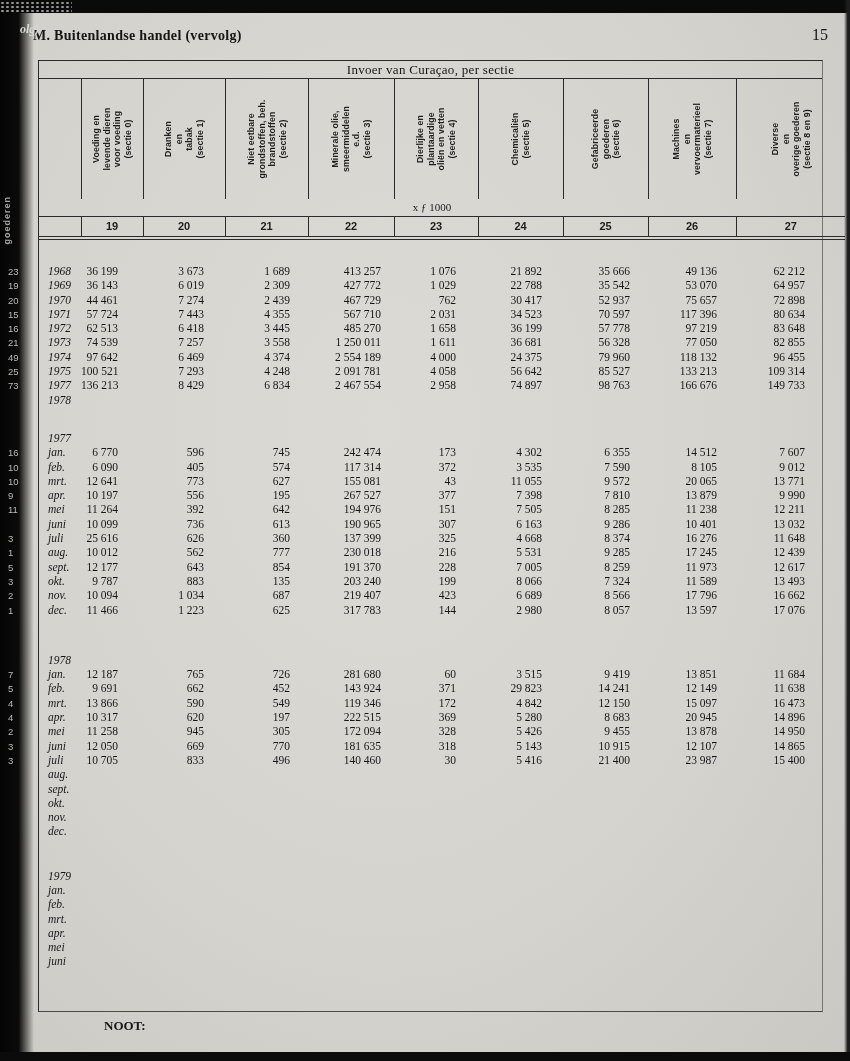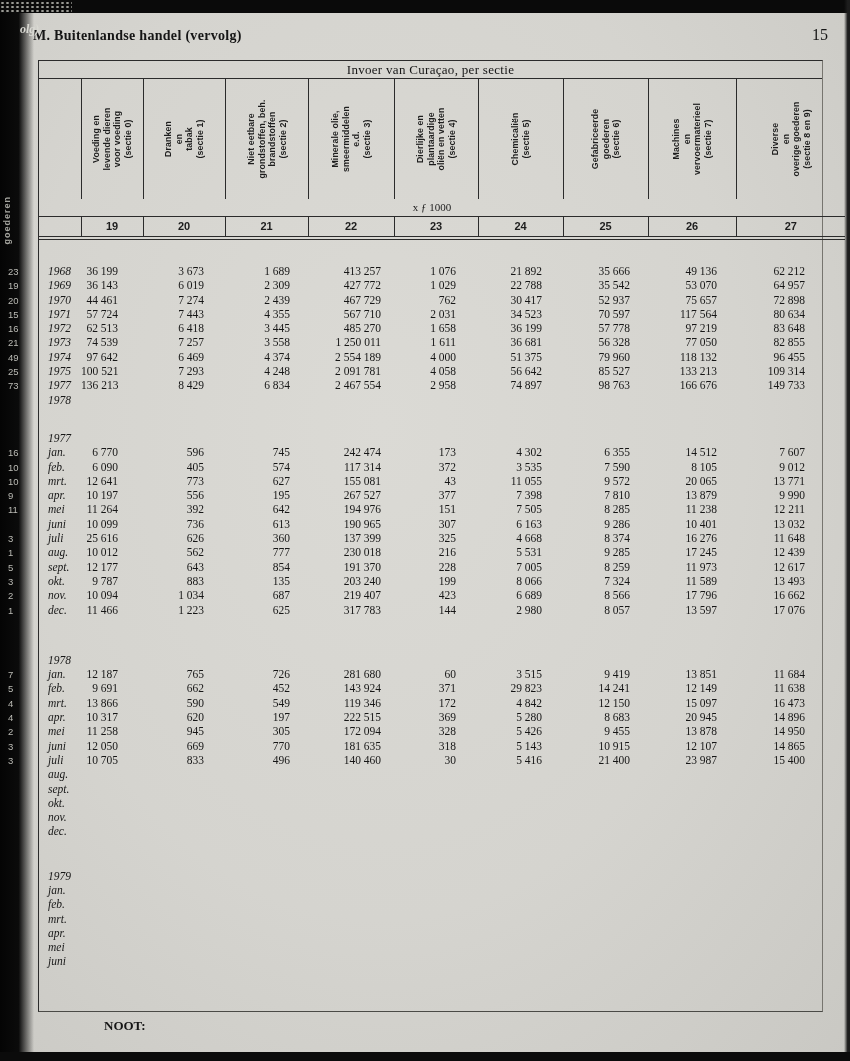--- a/index.html
+++ b/index.html
@@ -214,21 +214,21 @@
           </tr>
           <tr>
             <td class="row-label"><span class="margin-num">15</span><span>1971</span></td>
             <td class="val p0">57 724</td>
             <td class="val p1">7 443</td>
             <td class="val p2">4 355</td>
             <td class="val p3">567 710</td>
             <td class="val p4">2 031</td>
             <td class="val p5">34 523</td>
             <td class="val p6">70 597</td>
-            <td class="val p7">117 564</td>
+            <td class="val p7">117 396</td>
             <td class="val p8">80 634</td>
           </tr>
           <tr>
             <td class="row-label"><span class="margin-num">16</span><span>1972</span></td>
             <td class="val p0">62 513</td>
             <td class="val p1">6 418</td>
             <td class="val p2">3 445</td>
             <td class="val p3">485 270</td>
             <td class="val p4">1 658</td>
             <td class="val p5">36 199</td>
@@ -248,21 +248,21 @@
             <td class="val p7">77 050</td>
             <td class="val p8">82 855</td>
           </tr>
           <tr>
             <td class="row-label"><span class="margin-num">49</span><span>1974</span></td>
             <td class="val p0">97 642</td>
             <td class="val p1">6 469</td>
             <td class="val p2">4 374</td>
             <td class="val p3">2 554 189</td>
             <td class="val p4">4 000</td>
-            <td class="val p5">51 375</td>
+            <td class="val p5">24 375</td>
             <td class="val p6">79 960</td>
             <td class="val p7">118 132</td>
             <td class="val p8">96 455</td>
           </tr>
           <tr>
             <td class="row-label"><span class="margin-num">25</span><span>1975</span></td>
             <td class="val p0">100 521</td>
             <td class="val p1">7 293</td>
             <td class="val p2">4 248</td>
             <td class="val p3">2 091 781</td>

